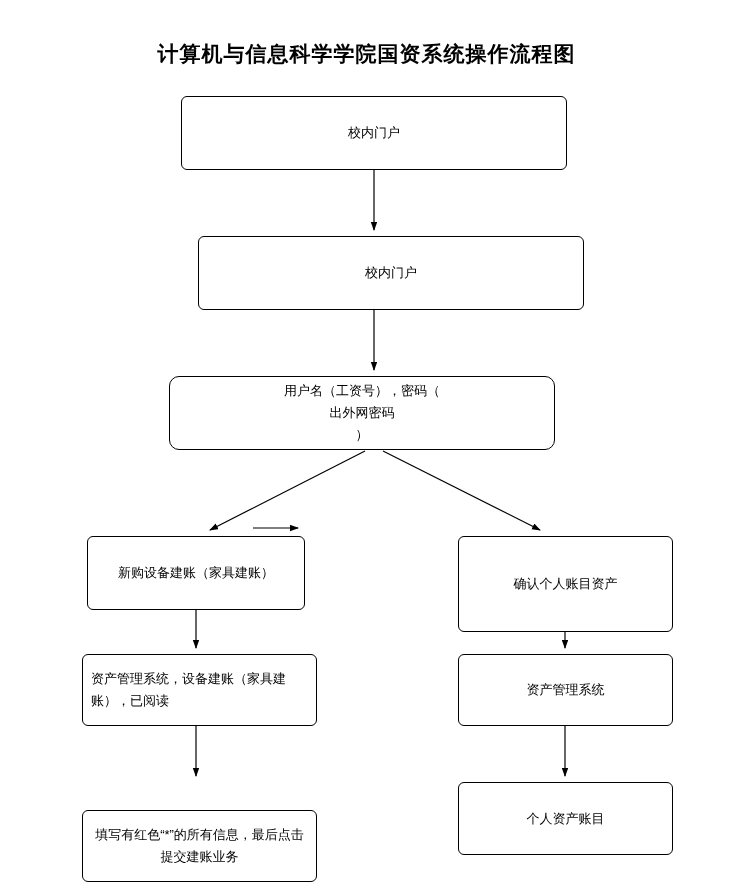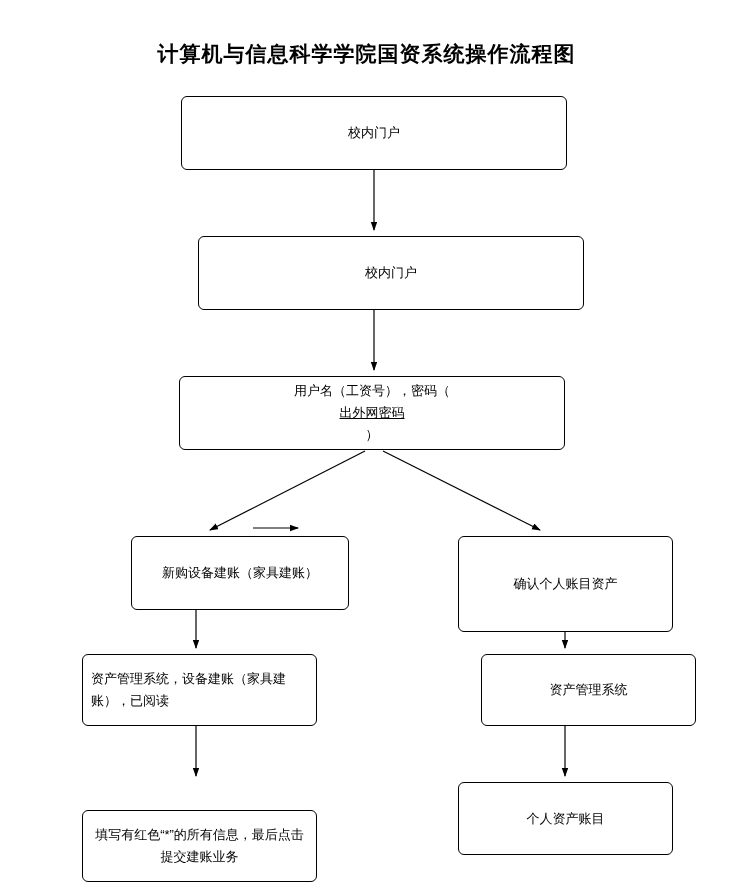--- a/index.html
+++ b/index.html
@@ -49,21 +49,20 @@
     text-align: left;
   }
   .node span {
     display: block;
     width: 100%;
   }
   .node.left-align span {
     text-align: left;
   }
   .underline-word {
-    text-decoration: underline;
   }
   svg.links {
     position: absolute;
     left: 0;
     top: 0;
     width: 733px;
     height: 888px;
     pointer-events: none;
   }
 </style>
@@ -119,37 +118,37 @@
   </svg>
 
   <div class="node" style="left:181px; top:96px; width:386px; height:74px;">
     <span>校内门户</span>
   </div>
 
   <div class="node" style="left:198px; top:236px; width:386px; height:74px;">
     <span>校内门户</span>
   </div>
 
-  <div class="node" style="left:179px; top:376px; width:386px; height:74px;">
+  <div class="node" style="left:169px; top:376px; width:386px; height:74px;border-radius:10px;">
     <span>用户名（工资号），密码（<span class="underline-word">出外网密码</span>）</span>
   </div>
 
-  <div class="node" style="left:87px; top:536px; width:218px; height:74px;margin-left:44px;">
+  <div class="node" style="left:87px; top:536px; width:218px; height:74px;">
     <span>新购设备建账（家具建账）</span>
   </div>
 
   <div class="node" style="left:458px; top:536px; width:215px; height:96px;">
     <span>确认个人账目资产</span>
   </div>
 
   <div class="node left-align" style="left:82px; top:654px; width:235px; height:72px;">
     <span>资产管理系统，设备建账（家具建账），已阅读</span>
   </div>
 
-  <div class="node" style="left:458px; top:654px; width:215px; height:72px;margin-left:23px;">
+  <div class="node" style="left:458px; top:654px; width:215px; height:72px;">
     <span>资产管理系统</span>
   </div>
 
   <div class="node" style="left:82px; top:810px; width:235px; height:72px;">
     <span>填写有红色“*”的所有信息，最后点击提交建账业务</span>
   </div>
 
   <div class="node" style="left:458px; top:782px; width:215px; height:73px;">
     <span>个人资产账目</span>
   </div>

